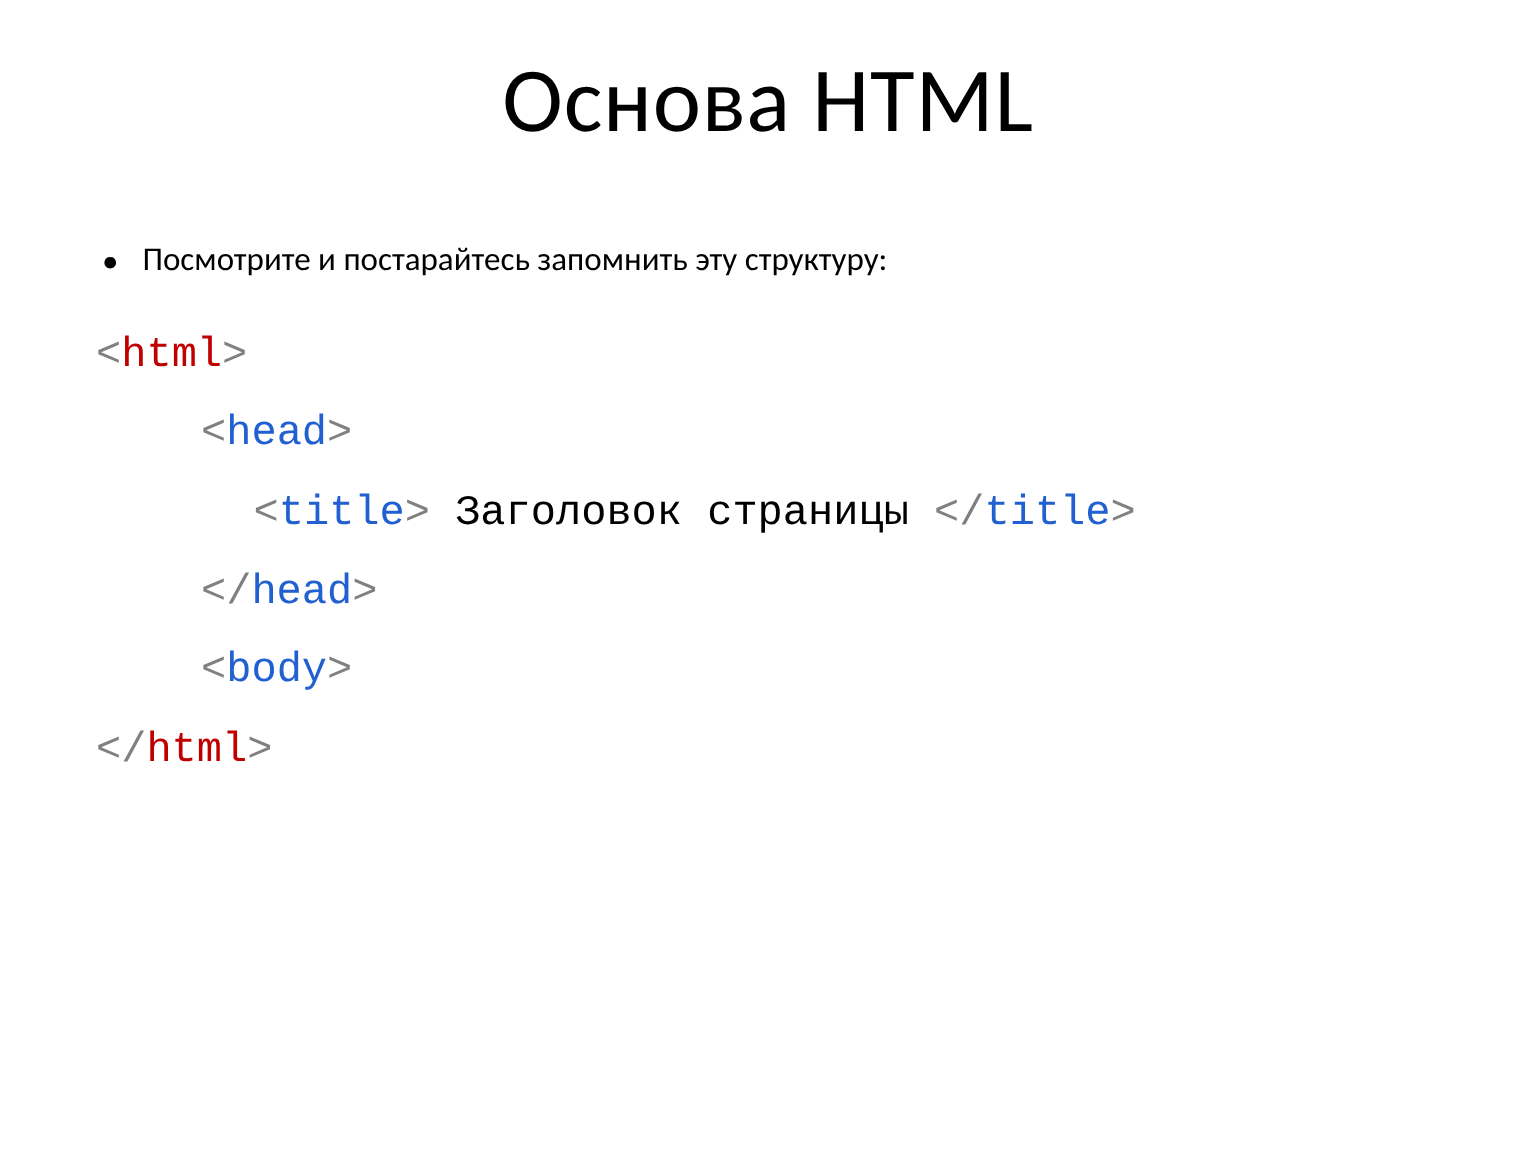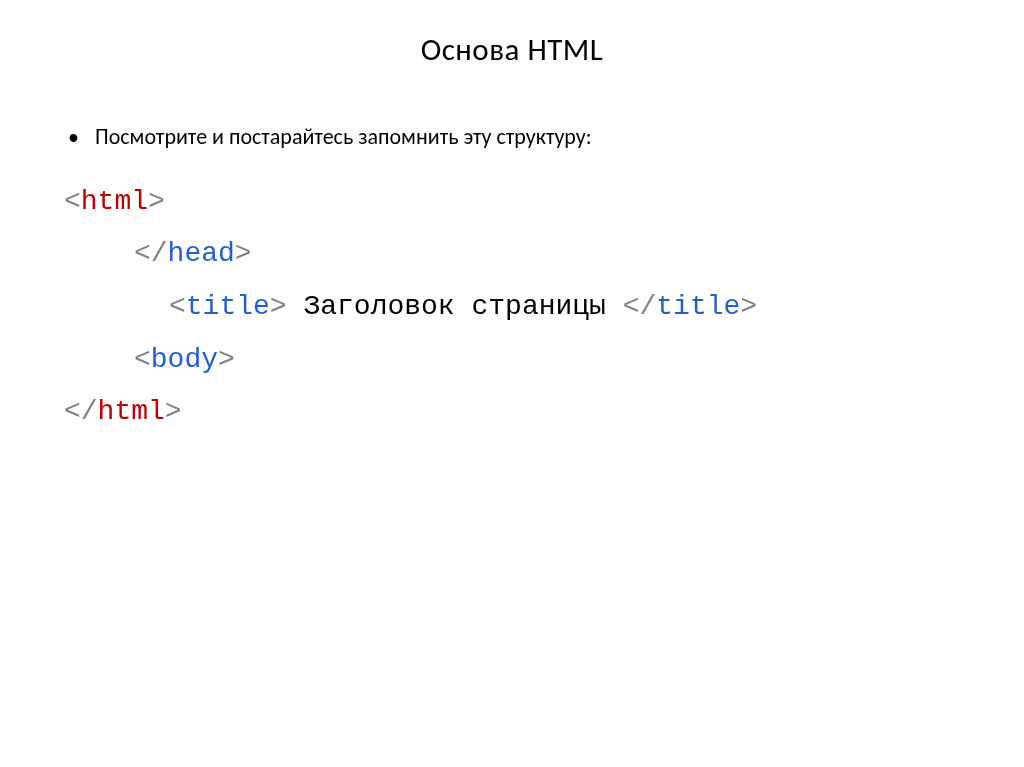--- a/index.html
+++ b/index.html
@@ -6,21 +6,21 @@
   body {
     width: 1024px;
     height: 767px;
     background: #ffffff;
     font-family: "Calibri", "Arial", sans-serif;
     color: #000;
     padding: 30px 40px 40px 40px;
     position: relative;
   }
   .title {
-    font-size: 31px;
+    font-size: 61px;
     font-weight: 400;
     text-align: center;
     margin-bottom: 55px;
     letter-spacing: 0.5px;
   }
   .bullet-row {
     display: flex;
     align-items: flex-start;
     font-size: 22px;
     margin-bottom: 22px;
@@ -51,24 +51,25 @@
 
 <div class="bullet-row">
   <span class="bullet">•</span>
   <span>Посмотрите и постарайтесь запомнить эту структуру:</span>
 </div>
 
 <div class="code-block">
 
   <div class="code-line"><span class="punct">&lt;</span><span class="tag-red">html</span><span class="punct">&gt;</span></div>
 
+  <div class="code-line indent1"><span class="punct">&lt;</span><span class="tag-blue">head</span><span class="punct">&gt;</span></div>
+
+  <div class="code-line indent2"><span class="punct">&lt;</span><span class="tag-blue">title</span><span class="punct">&gt;</span><span class="text-black"> Заголовок страницы </span><span class="punct">&lt;/</span><span class="tag-blue">title</span><span class="punct">&gt;</span></div>
 
   <div class="code-line indent1"><span class="punct">&lt;/</span><span class="tag-blue">head</span><span class="punct">&gt;</span></div>
-
-  <div class="code-line indent2"><span class="punct">&lt;</span><span class="tag-blue">title</span><span class="punct">&gt;</span><span class="text-black"> Заголовок страницы </span><span class="punct">&lt;/</span><span class="tag-blue">title</span><span class="punct">&gt;</span></div>
 
   <div class="code-line indent1"><span class="punct">&lt;</span><span class="tag-blue">body</span><span class="punct">&gt;</span></div>
 
 
 
   <div class="code-line"><span class="punct">&lt;/</span><span class="tag-red">html</span><span class="punct">&gt;</span></div>
 
 </div>
 
 </body></html>

